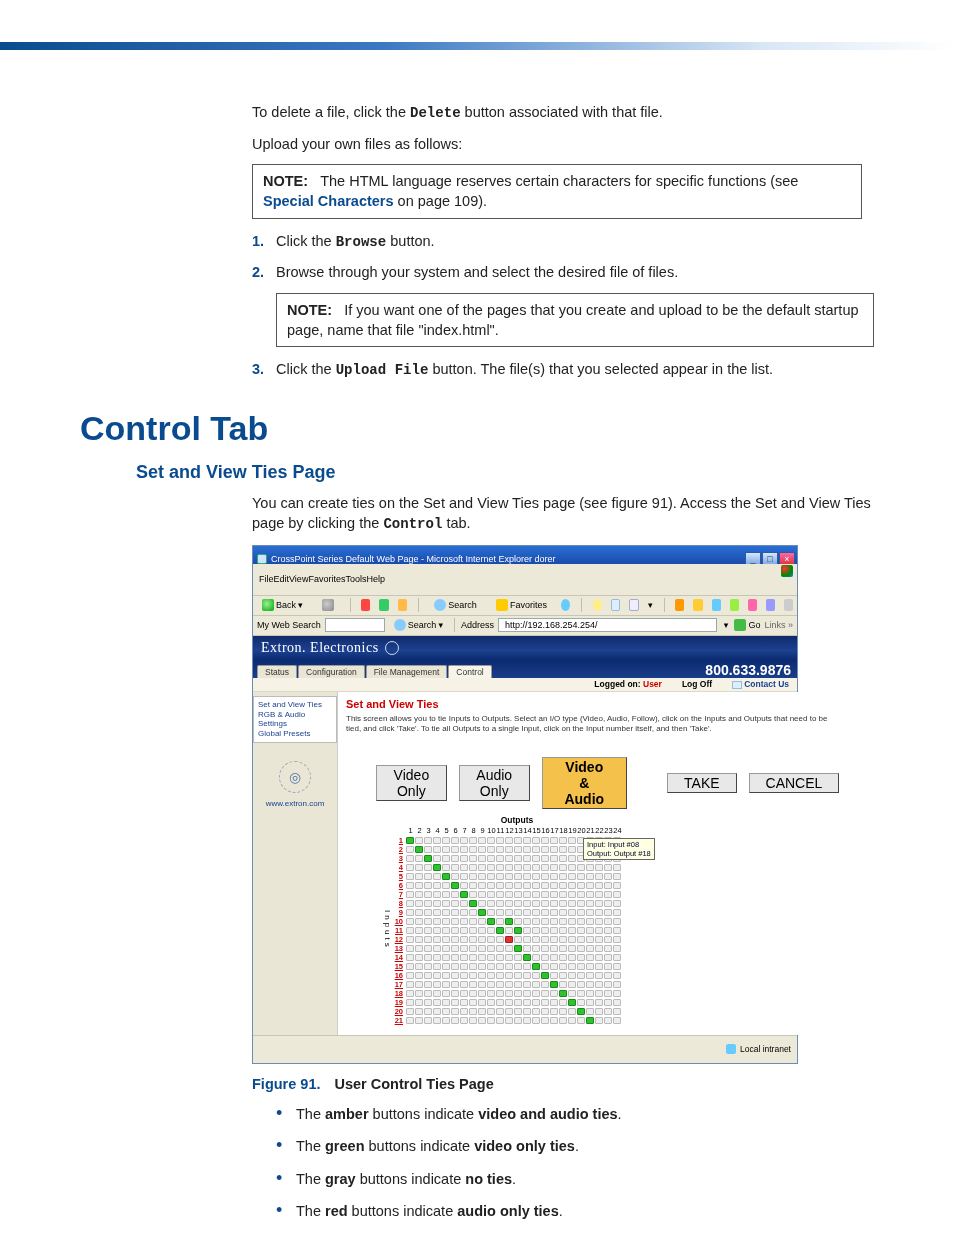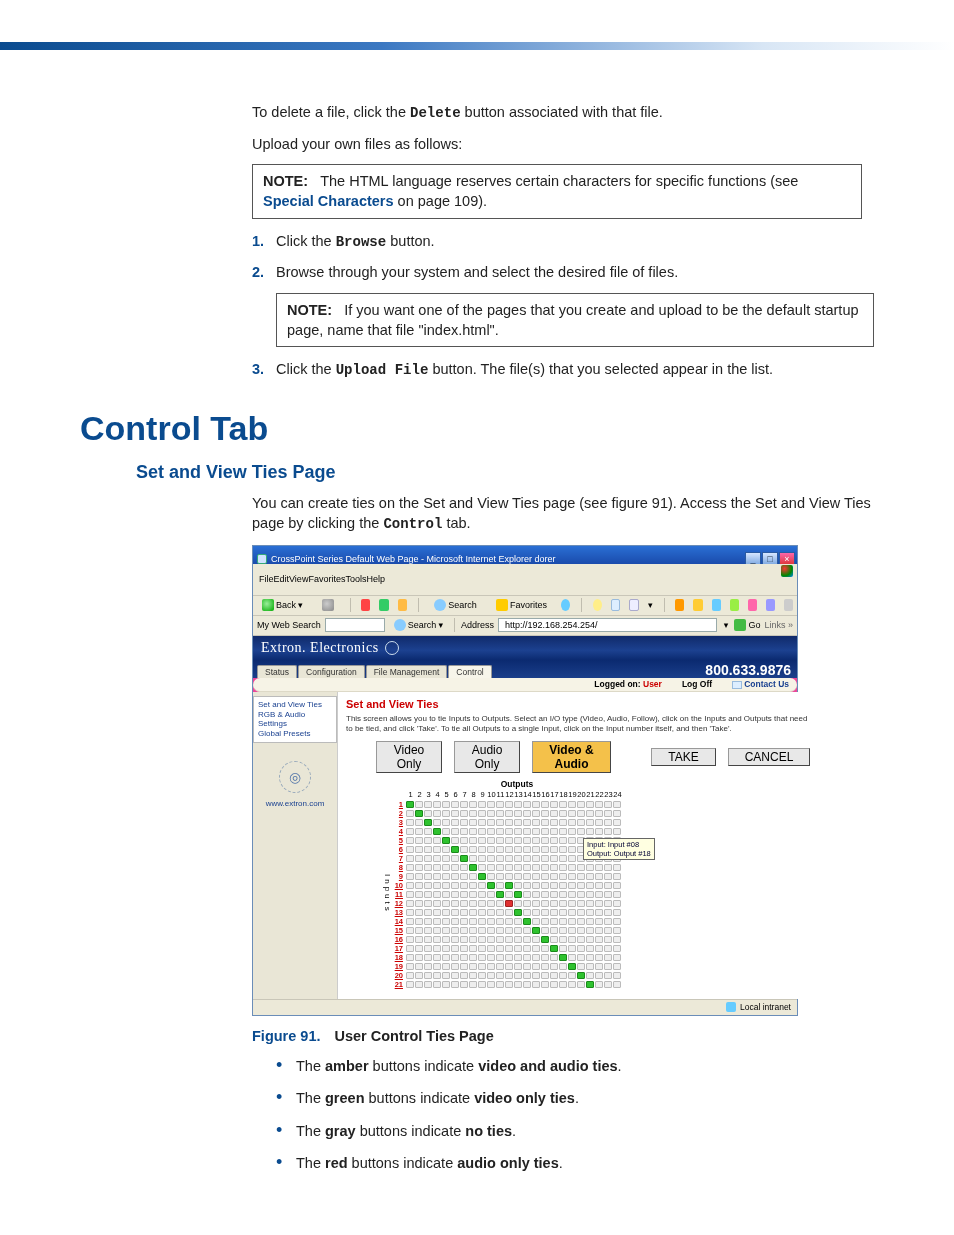--- a/index.html
+++ b/index.html
@@ -107,21 +107,21 @@
     background: linear-gradient(to bottom, #0b2a70, #1a3e8a); position:relative;
   }
   .tab {
     background:#e9e6d6; border:1px solid #999; border-bottom:none; border-radius:2px 2px 0 0;
     padding:1px 7px; font-size:8.5px; color:#333;
   }
   .tab.active { background:#f7f5ea; font-weight:normal; }
   .phone { position:absolute; right:6px; top:2px; color:#fff; font-size:14px; font-weight:bold; }
   .login-row {
     background:#f6f3e6; height:14px; display:flex; justify-content:flex-end; align-items:center;
-    gap:20px; padding:0 8px; border-bottom:1px solid #ddd9c7; font-size:8.5px;border-radius:7px;
+    gap:20px; padding:0 8px; border-bottom:1px solid #ddd9c7; font-size:8.5px;
   }
   .login-row .user { color:#c00; font-weight:bold; }
   .login-row .logoff { color:#000; font-weight:bold; }
   .login-row .contact { color:#1a4190; font-weight:bold; }
   .login-row .envico { width:10px;height:8px;background:#def;border:1px solid #9bd;display:inline-block;margin-right:2px;vertical-align:middle;}
 
   .page-body { display:flex; background:#fff; min-height:300px; }
   .sidebar {
     width:92px; background:#e9e6d6; border-right:1px solid #ccc; padding:4px 0;
     display:flex; flex-direction:column; align-items:center;
@@ -132,38 +132,38 @@
   .side-box div { margin-bottom:1px; }
   .side-logo { margin-top:18px; width:32px; height:32px; border:1px dashed #9ab; border-radius:50%; display:flex; align-items:center; justify-content:center; color:#57a; font-size:14px;}
   .side-url { margin-top:6px; font-size:8px; color:#1a4190; }
 
   .main {
     flex:1; background:#fff; padding:6px 8px 10px 8px;
   }
   .main h3 { color:#c00; font-size:11px; font-weight:bold; margin-bottom:4px; }
   .main .desc { font-size:8px; color:#333; line-height:1.3; margin-bottom:6px; }
   .btnrow { display:flex; gap:12px; align-items:center; margin:4px 0 6px 30px; font-size:8px; }
-  .pbtn { border:1px outset #999; background:#e8e8e8; padding:1px 16px; font-size:12px; }
+  .pbtn { border:1px outset #999; background:#e8e8e8; padding:1px 16px; font-size:14px;margin-top:16px; }
   .pbtn.amber { background:#f4c14a; font-weight:bold; }
   .grid-wrap { display:flex; }
   .inputs-label { width:10px; display:flex; align-items:center; justify-content:center; }
   .inputs-label span { transform: translateY(10px); writing-mode: vertical-rl; text-orientation: sideways; font-size:8px; letter-spacing:3px; }
   .grid { }
   .outputs-label { text-align:center; font-size:8.5px; font-weight:bold; margin-bottom:1px; margin-left:20px; }
   table.matrix { border-collapse: collapse; }
   table.matrix th { font-size:7.5px; font-weight:normal; padding:0 0 1px 0; width:9px; text-align:center; }
   table.matrix td.rowlbl { font-size:7.5px; color:#c00; text-decoration:underline; padding-right:3px; text-align:right; font-weight:bold; width:14px; }
   table.matrix td.cell { width:9px; height:8px; padding:0; }
   table.matrix td.cell .b { width:8px; height:7px; background:#eee; border:1px solid #bbb; border-radius:1px; }
   table.matrix td.cell .b.g { background:#2ec22e; border-color:#1a8a1a; }
   table.matrix td.cell .b.r { background:#e03030; border-color:#a02020; }
   .tooltip {
     position:absolute; background:#ffffe1; border:1px solid #666; font-size:7.5px; padding:1px 3px; color:#003; line-height:1.2;
   }
-  .statusbar { display:flex; justify-content:flex-end; align-items:center; height:16px; background:#ece9d8; border-top:1px solid #c9c6b8; padding:0 6px; font-size:8.5px; gap:4px; }
+  .statusbar { display:flex; justify-content:flex-end; align-items:center; height:28px; background:#ece9d8; border-top:1px solid #c9c6b8; padding:0 6px; font-size:8.5px; gap:4px; }
   .statusbar .zico{ width:10px;height:10px;background:#6cf;border-radius:2px;}
 </style>
 </head>
 <body>
 
 <div class="topbar"></div>
 
 <div class="content">
 
   <p class="indent1">

